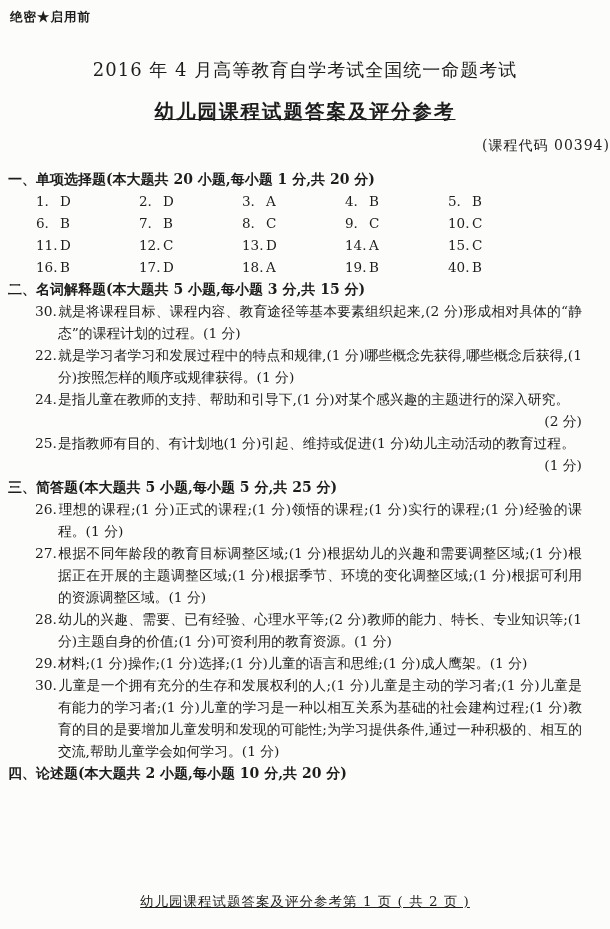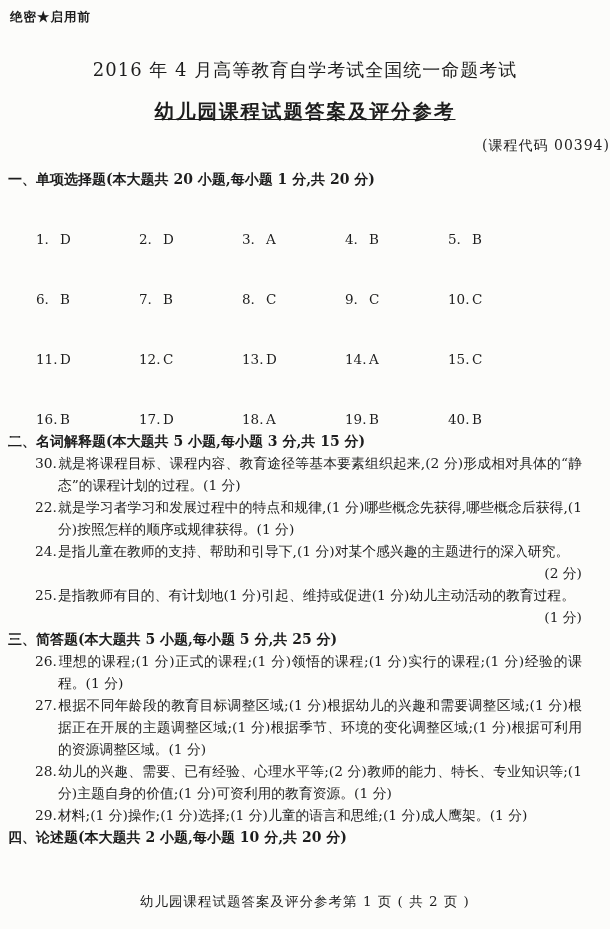--- a/index.html
+++ b/index.html
@@ -55,21 +55,20 @@
   }
   .mc-grid {
     display: grid;
     grid-template-columns: repeat(5, 103px);
     margin-left: 36px;
   }
   .mc-cell {
     line-height: 22px;
     font-size: 13.5px;
     white-space: nowrap;
-    margin-top: 38px;
   }
   .mc-n { display: inline-block; min-width: 24px; }
   .q-item {
     margin: 0 28px 0 35px;
     padding-left: 23px;
     font-size: 13.8px;
     line-height: 22px;
     text-align: justify;
   }
   .q-num {
@@ -86,20 +85,21 @@
     line-height: 22px;
   }
   .footer {
     position: absolute;
     left: 0; right: 0;
     bottom: 18px;
     text-align: center;
     font-size: 13.5px;
     line-height: 20px;
     letter-spacing: 1px;
+    text-decoration: underline;
   }
 </style>
 </head>
 <body>
 
 <div class="page">
 
   <div class="secret">绝密★启用前</div>
 
   <div class="title1">2016 年 4 月高等教育自学考试全国统一命题考试</div>
@@ -155,19 +155,22 @@
   </div>
   <div class="q-item">
     <span class="q-num">27.</span><span>根据不同年龄段的教育目标调整区域;(1 分)根据幼儿的兴趣和需要调整区域;(1 分)根据正在开展的主题调整区域;(1 分)根据季节、环境的变化调整区域;(1 分)根据可利用的资源调整区域。(1 分)</span>
   </div>
   <div class="q-item">
     <span class="q-num">28.</span><span>幼儿的兴趣、需要、已有经验、心理水平等;(2 分)教师的能力、特长、专业知识等;(1 分)主题自身的价值;(1 分)可资利用的教育资源。(1 分)</span>
   </div>
   <div class="q-item">
     <span class="q-num">29.</span><span>材料;(1 分)操作;(1 分)选择;(1 分)儿童的语言和思维;(1 分)成人鹰架。(1 分)</span>
   </div>
+  <div class="q-item">
+    <span class="q-num">30.</span><span>儿童是一个拥有充分的生存和发展权利的人;(1 分)儿童是主动的学习者;(1 分)儿童是有能力的学习者;(1 分)儿童的学习是一种以相互关系为基础的社会建构过程;(1 分)教育的目的是要增加儿童发明和发现的可能性;为学习提供条件,通过一种积极的、相互的交流,帮助儿童学会如何学习。(1 分)</span>
+  </div>
 
   <div class="sec-heading">四、论述题(本大题共 2 小题,每小题 10 分,共 20 分)</div>
 
 
   <div class="footer">幼儿园课程试题答案及评分参考第 1 页 ( 共 2 页 )</div>
 
 </div>
 
 </body></html>

